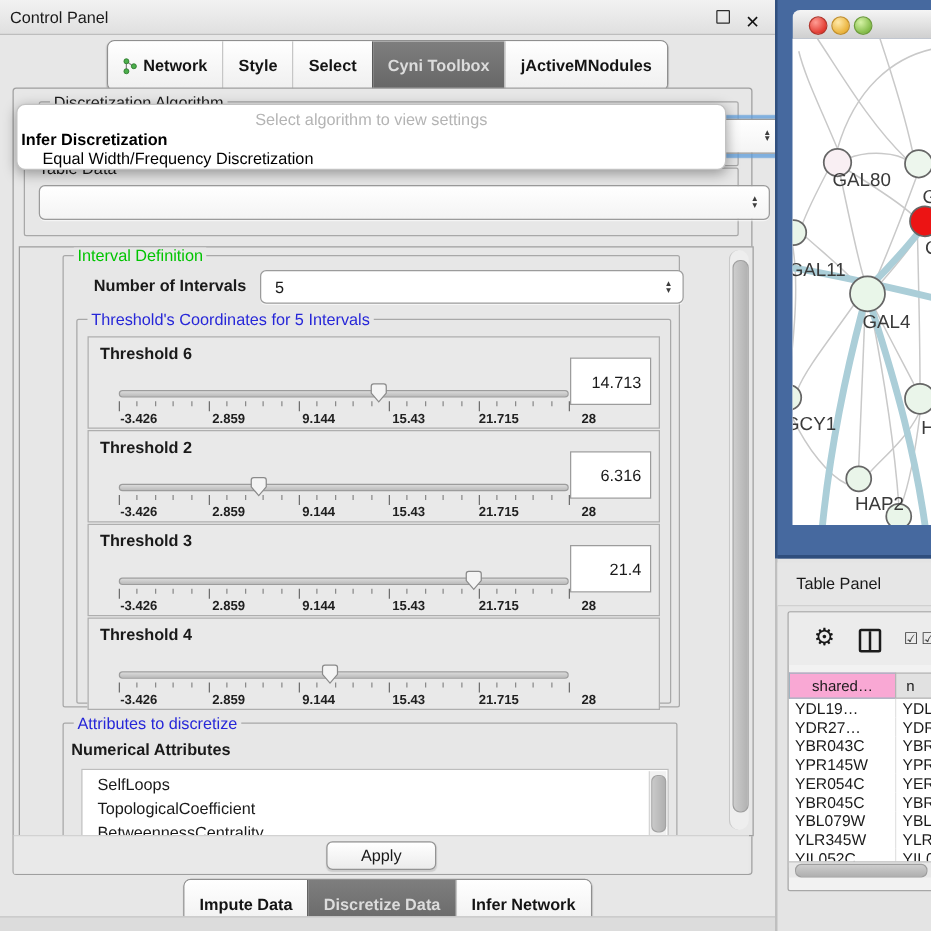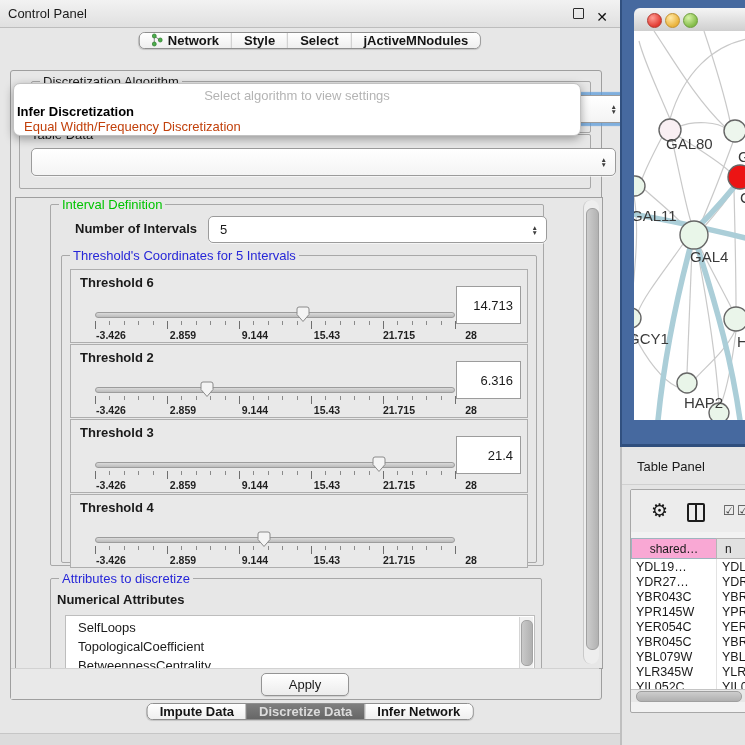--- a/index.html
+++ b/index.html
@@ -8,21 +8,21 @@
        background:#e3e3e3;color:#1a1a1a;-webkit-font-smoothing:antialiased}
   .abs{position:absolute}
   
   #control-panel{left:0;top:0;width:620px;height:745px;background:#e7e7e7;border-right:1px solid #9a9a9a}
   #cp-titlebar{left:0;top:0;width:620px;height:27px;background:linear-gradient(#f2f2f2,#e0e0e0);
                border-bottom:1px solid #bdbdbd;font-size:13px;line-height:27px}
   #cp-title{left:8px;top:0}
   .float-ic{right:36px;top:8px;width:9px;height:9px;border:1.5px solid #2c2c2c;border-radius:1px}
   .close-ic{right:12px;top:4px;font-size:14px;font-weight:bold;color:#111}
   .tabgrp{display:flex;border:1px solid #8f8f8f;border-radius:6px;overflow:hidden;background:#fff;box-shadow:0 1px 1px rgba(0,0,0,.15)}
-  .tab{padding:0 12px;height:15px;display:flex;align-items:flex-start;gap:5px;font-size:13px;font-weight:600;
+  .tab{padding:12px 12px;height:15px;display:flex;align-items:flex-end;gap:5px;font-size:13px;font-weight:600;
        color:#141414;background:linear-gradient(#ffffff,#efefef);border-left:1px solid #c6c6c6;cursor:default;white-space:nowrap}
   .tab:first-child{border-left:none}
   .tab.sel{background:linear-gradient(#7e7e7e,#666666);color:#dcdcdc;border-left-color:#5a5a5a}
   #top-tabs{left:50%;top:32px;transform:translateX(-50%)}
   #bottom-tabs{left:50%;top:703px;transform:translateX(-50%)}
   #outer-box{left:10px;top:70px;width:590px;height:628px;border:1px solid #9f9f9f;border-radius:3px;background:#e7e7e7}
   .grp{border:1px solid #a8a8a8;border-radius:2px}
   .gt{position:absolute;top:-8px;left:8px;background:#e7e7e7;padding:0 3px;font-size:13px;white-space:nowrap}
   .gt.green{color:#00c400}
   .gt.blue{color:#2727d8}
@@ -30,21 +30,21 @@
          font-size:13px;display:flex;align-items:center;padding:0 26px 0 11px;box-shadow:0 1px 0 rgba(255,255,255,.6)}
   .stepper{position:absolute;right:8px;top:50%;transform:translateY(-50%);display:flex;flex-direction:column;
            font-size:6.5px;line-height:5px;color:#3d3d3d;letter-spacing:0}
   
   #algo-grp{left:20px;top:10px;width:558px;height:50px}
   #algo-combo{left:34px;top:24px;width:542px;height:26px;box-shadow:0 0 1px 3px rgba(92,156,219,.75)}
   #algo-popup{left:2px;top:12px;width:566px;height:51px;background:#fff;border:1px solid #c2c2c2;border-radius:7px;
               box-shadow:0 3px 10px rgba(0,0,0,.35);z-index:50;font-size:13px}
   #algo-popup .prompt{position:absolute;left:0;right:0;top:4px;text-align:center;color:#b4b4b4}
   #algo-popup .opt1{position:absolute;left:3px;top:20px;font-weight:700;color:#000}
-  #algo-popup .opt2{position:absolute;left:10px;top:35px;color:#c2410c}
+  #algo-popup .opt2{position:absolute;left:20px;top:35px;color:#000000}
   
   #tabledata-grp{left:8px;top:63px;width:570px;height:53px}
   #tabledata-combo{left:20px;top:77px;width:546px;height:26px}
   
   #scroll-area{left:4px;top:126px;width:586px;height:470px;border:1px solid #9f9f9f;background:#e7e7e7;overflow:hidden}
   .vsb{position:absolute;right:3px;top:2px;width:15px;height:464px;background:#eeeeee;border-left:1px solid #c9c9c9;border-radius:8px}
   .vsb .thumbv{position:absolute;left:2px;top:8px;width:11px;height:440px;border-radius:6px;
                background:linear-gradient(90deg,#cdcdcd,#b2b2b2);border:1px solid #a0a0a0}
   #interval-grp{left:34px;top:6px;width:492px;height:360px}
   #noi-label{left:24px;top:16px;font-size:13px;font-weight:700}
@@ -133,20 +133,23 @@
           <circle cx="8.5" cy="7" r="2" fill="#4cae4c" stroke="#2d7a2d" stroke-width=".7"></circle>
         </svg>
       </span>
       <span>Network</span>
     </div>
     <div class="tab">
         <span>Style</span>
       </div>
     <div class="tab">
         <span>Select</span>
+      </div>
+    <div class="tab sel">
+        <span>Cyni Toolbox</span>
       </div>
     <div class="tab">
         <span>jActiveMNodules</span>
       </div>
   </div>
 
   <div class="abs" id="outer-box">
 
     <div class="abs grp" id="algo-grp">
       <span class="gt">Discretization Algorithm</span>

